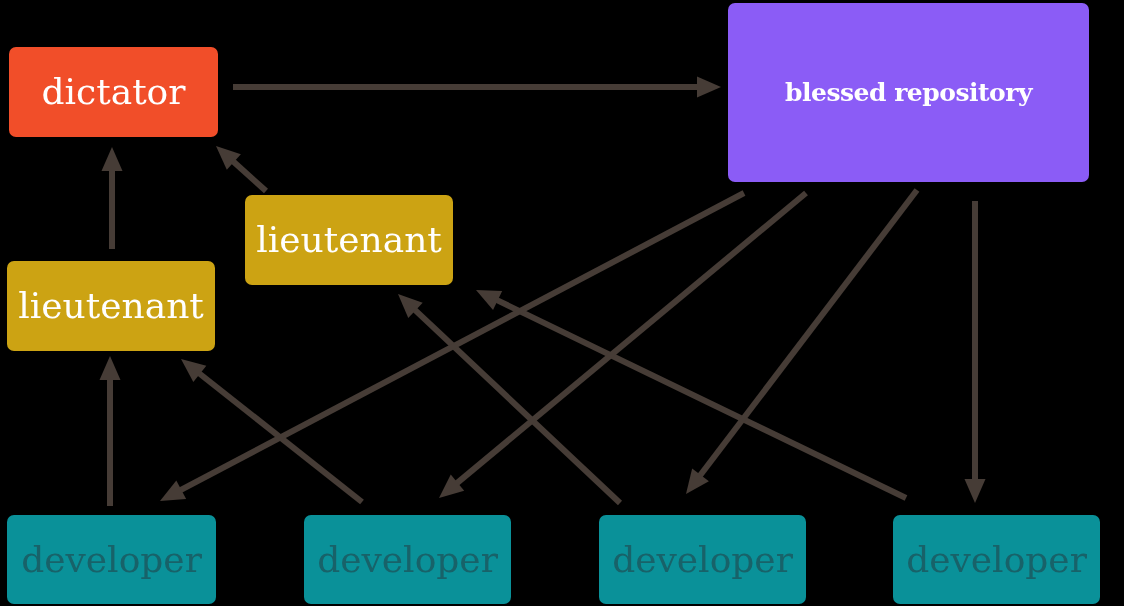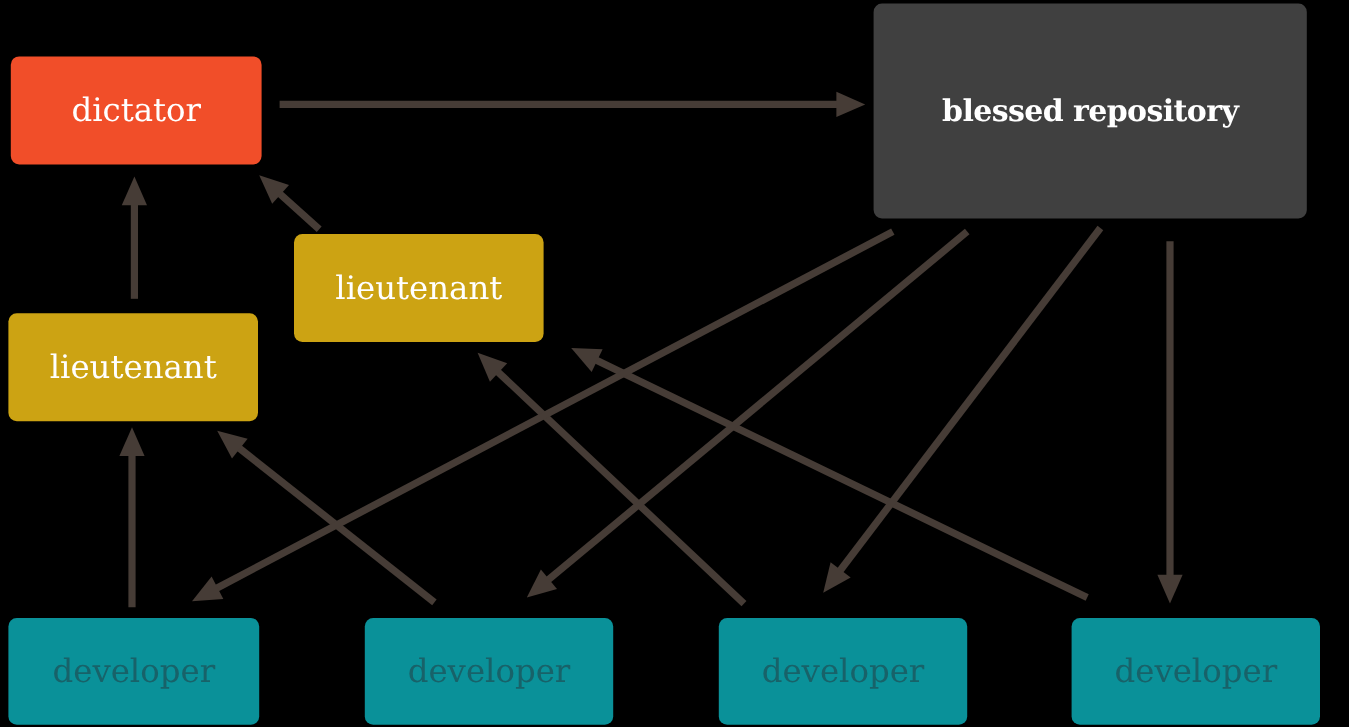--- a/index.html
+++ b/index.html
@@ -25,21 +25,21 @@
   }
   .node {
     position: absolute;
     border-radius: 7px;
     display: flex;
     align-items: center;
     justify-content: center;
     box-sizing: border-box;
   }
   .node span {
-    font-size: 27px;
+    font-size: 36px;
     line-height: 1;
     letter-spacing: 0px;
     white-space: nowrap;
   }
   .node.bold span {
     font-weight: 700;
     font-size: 25px;
     letter-spacing: -0.5px;
   }
 </style>
@@ -89,21 +89,21 @@
         <polygon points="686,494 692.1601716420944,468.53821912473643 708.8806375277788,481.24357313655594" fill="#463C36"></polygon>
       </g>
       <g>
         <line x1="975" y1="201" x2="975" y2="482" stroke="#463C36" stroke-width="6"></line>
         <polygon points="975,503 964.5,479 985.5,479" fill="#463C36"></polygon>
       </g>
     </svg>
 <div class="node" style="left: 9px; top: 47px; width: 209px; height: 90px; background: rgb(241, 78, 41); color: rgb(255, 255, 255);">
       <span>dictator</span>
     </div>
-    <div class="node bold" style="left: 728px; top: 3px; width: 361px; height: 179px; background: #404040; color: rgb(255, 255, 255);">
+    <div class="node bold" style="left: 728px; top: 3px; width: 361px; height: 179px; background: #8b5cf6; color: rgb(255, 255, 255);">
       <span>blessed repository</span>
     </div>
     <div class="node" style="left: 7px; top: 261px; width: 208px; height: 90px; background: rgb(204, 163, 19); color: rgb(255, 255, 255);">
       <span>lieutenant</span>
     </div>
     <div class="node" style="left: 245px; top: 195px; width: 208px; height: 90px; background: rgb(204, 163, 19); color: rgb(255, 255, 255);">
       <span>lieutenant</span>
     </div>
     <div class="node" style="left: 7px; top: 515px; width: 209px; height: 89px; background: rgb(10, 145, 153); color: rgb(24, 98, 105);">
       <span>developer</span>

